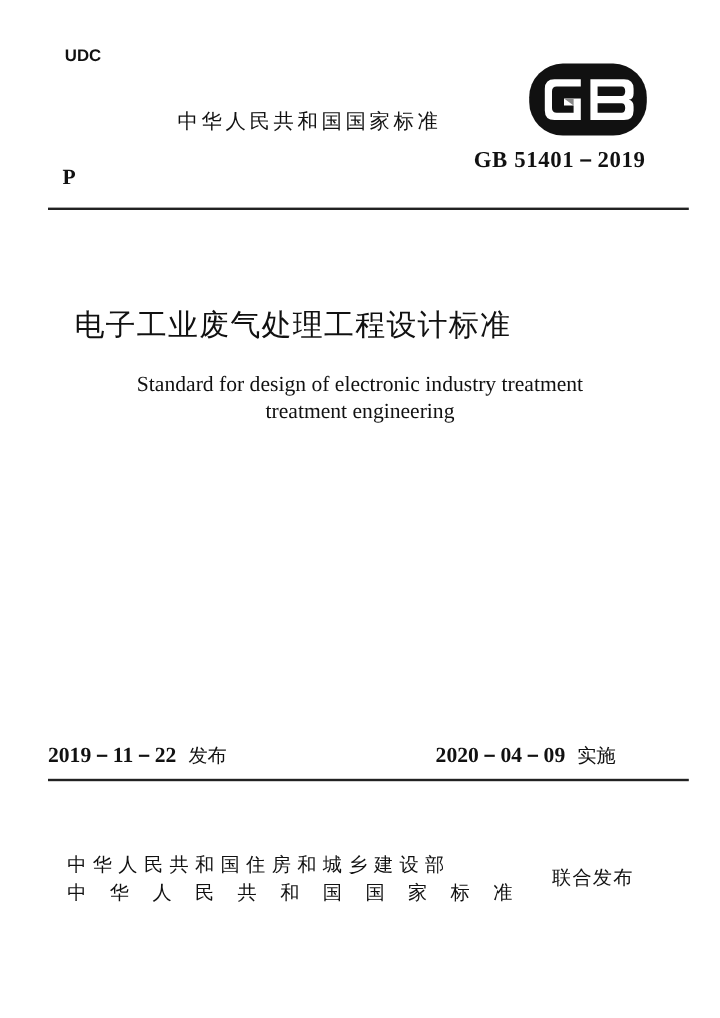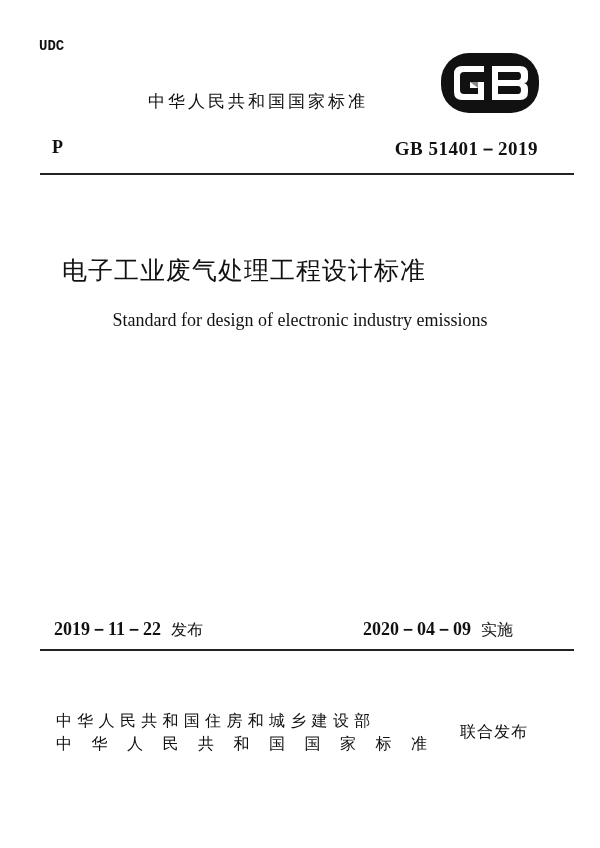--- a/index.html
+++ b/index.html
@@ -1,25 +1,25 @@
 <!DOCTYPE html>
 <html><head>
   <meta charset="utf-8">
   <style>
     html, body { margin: 0; padding: 0; }
     body {
       width: 600px; height: 848px; background: #ffffff; position: relative; overflow: hidden;
       font-family: "DejaVu Serif", serif; color: #111;
     }
     .abs { position: absolute; }
-    .udc { left: 39px; top: 38px; font-family: Liberation Mono, monospace; font-weight: bold; font-size: 14px; }
+    .udc { left: 54px; top: 38px; font-family: Liberation Sans, sans-serif; font-weight: bold; font-size: 14px; }
     .nat-std { left: 148px; top: 90px; font-family: "DejaVu Sans", sans-serif; font-size: 17px; letter-spacing: 3px; }
     .gb-logo { left: 440px; top: 52px; width: 100px; height: 62px; }
     .p-label { left: 52px; top: 137px; font-family: "Liberation Serif", serif; font-weight: bold; font-size: 18px; }
-    .std-no { right: 62px; top: 136px; font-family: "Liberation Serif", serif; font-weight: bold; font-size: 19px; letter-spacing: 0.5px; margin-left: 16px; }
+    .std-no { right: 62px; top: 120px; font-family: "Liberation Serif", serif; font-weight: bold; font-size: 19px; letter-spacing: 0.5px; margin-left: 16px; }
     .rule { left: 40px; width: 534px; height: 2px; background: #222; }
     .title-cn { left: 0; width: 488px; top: 254px; text-align: center; font-family: "DejaVu Serif", serif; font-size: 25px; letter-spacing: 1px; padding-left: 0; }
     .title-en { left: 0; width: 600px; top: 309px; text-align: center; font-family: "Liberation Serif", serif; font-size: 18px; line-height: 22px; }
     .date { top: 617px; font-family: "Liberation Serif", serif; font-weight: bold; font-size: 18px; }
     .date .cn { font-family: "DejaVu Sans", sans-serif; font-weight: normal; font-size: 16px; margin-left: 10px; }
     .issuer { left: 56px; font-family: "DejaVu Sans", sans-serif; font-size: 16px; }
     .issuer1 { top: 711px; letter-spacing: 5.3px; }
     .issuer2 { top: 734px; letter-spacing: 19.5px; }
     .joint { left: 460px; top: 722px; font-family: Liberation Serif, serif; font-size: 16px; letter-spacing: 1px; }
   </style>
@@ -41,24 +41,25 @@
   </svg>
 </div>
 
 <div class="abs p-label">P</div>
 <div class="abs std-no">GB 51401－2019</div>
 
 <div class="abs rule" style="top:173px;"></div>
 
 <div class="abs title-cn">电子工业废气处理工程设计标准</div>
 <div class="abs title-en">
-  <div>Standard for design of electronic industry emissions</div>
+  <div>Standard for design of electronic industry treatment</div>
+  <div>treatment engineering</div>
 </div>
 
-<div class="abs date" style="left:54px;">
+<div class="abs date" style="left:40px;">
   <span>2019－11－22</span><span class="cn">发布</span>
 </div>
 <div class="abs date" style="left:363px;">
   <span>2020－04－09</span><span class="cn">实施</span>
 </div>
 
 <div class="abs rule" style="top:649px;"></div>
 
 <div class="abs issuer issuer1">中华人民共和国住房和城乡建设部</div>
 <div class="abs issuer issuer2">中华人民共和国国家标准</div>

